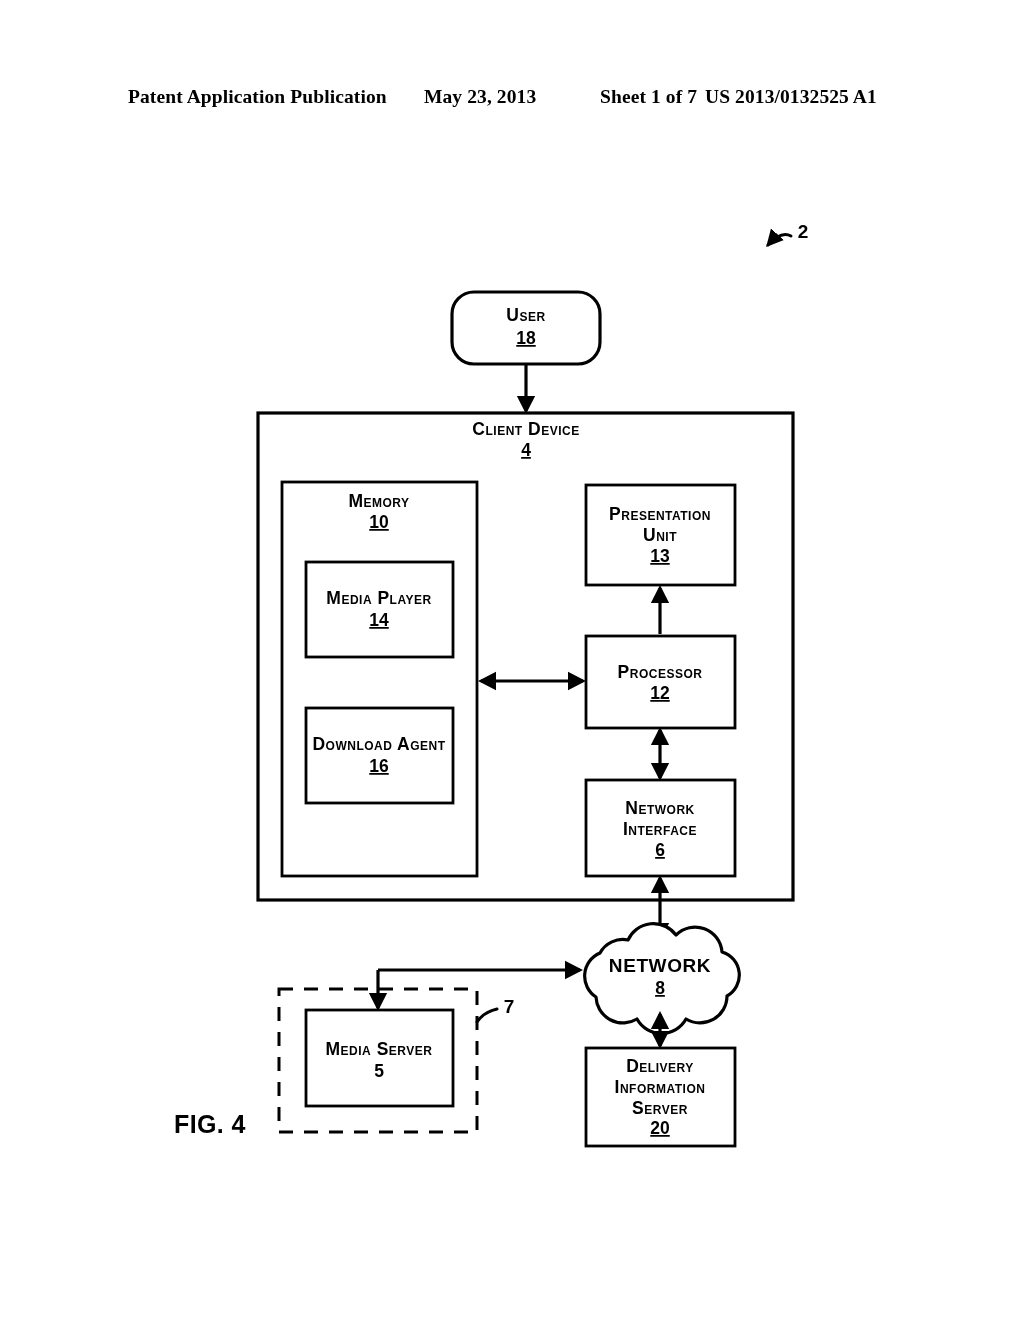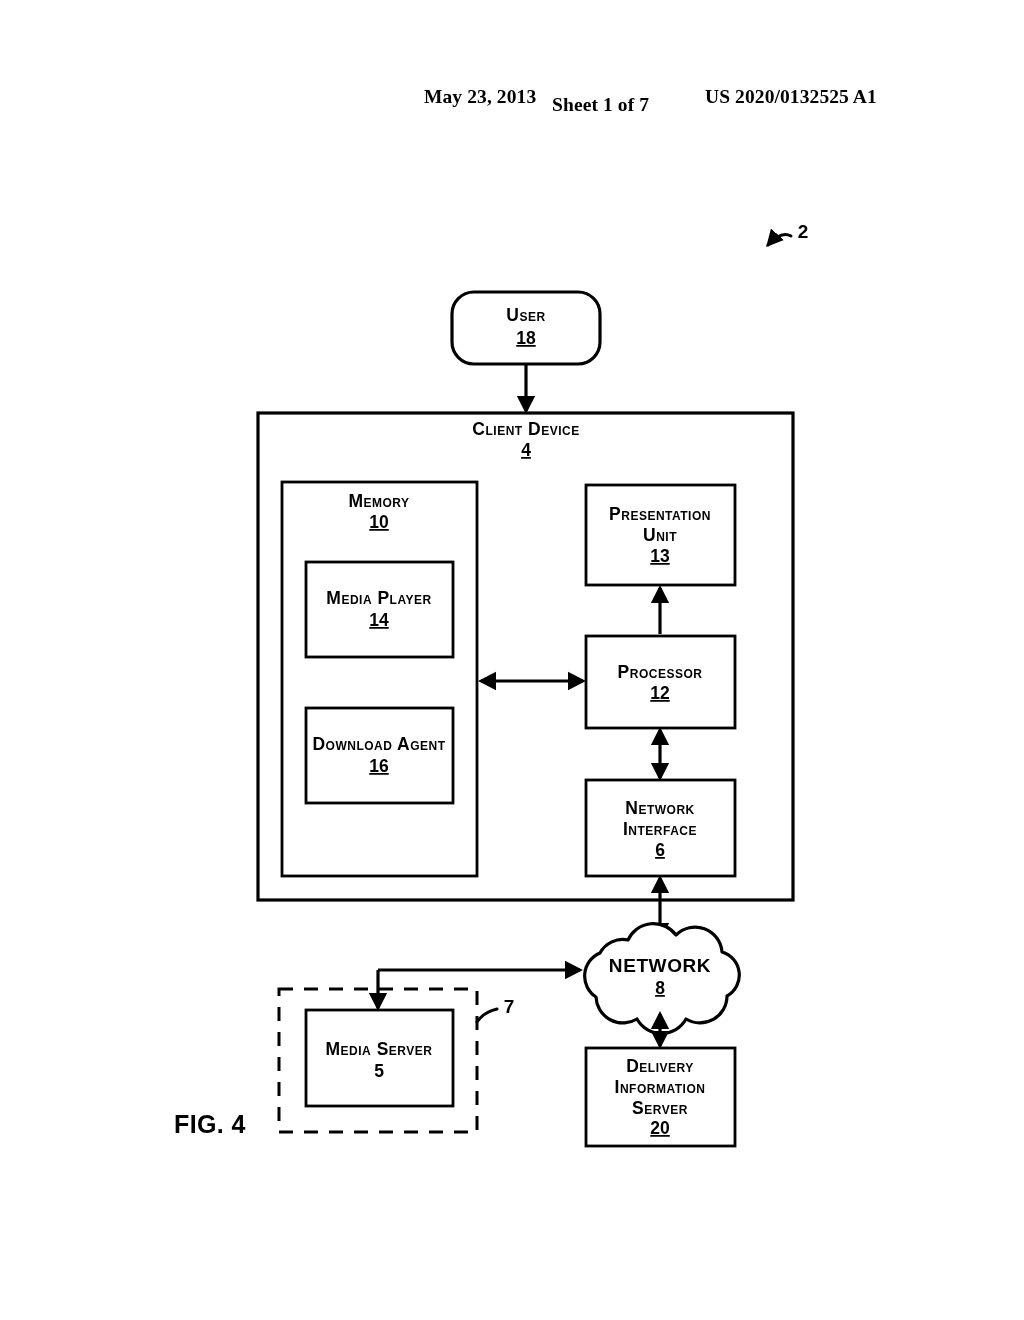--- a/index.html
+++ b/index.html
@@ -27,21 +27,21 @@
     display: flex;
     align-items: baseline;
     font-family: "Liberation Serif", serif;
     font-weight: bold;
     font-size: 19.5px;
     letter-spacing: 0.1px;
     white-space: nowrap;
   }
   .hdr-pub   { position: absolute; left: 128px; }
   .hdr-date  { position: absolute; left: 424px; text-align: right; }
-  .hdr-sheet { position: absolute; left: 552px; margin-top: 8px; }
+  .hdr-sheet { position: absolute; left: 600px; }
   .hdr-num   { position: absolute; left: 705px; }
 
   
   .fig-caption {
     position: absolute;
     left: 174px;
     top: 1110px;
     font-family: "Liberation Sans", sans-serif;
     font-weight: bold;
     font-size: 25px;
@@ -130,23 +130,24 @@
     font-weight: bold;
     font-size: 19px;
     text-anchor: middle;
     fill: #000000;
   }
 </style>
 </head>
 <body>
 
 <div class="page-header">
+  <span class="hdr-pub">Patent Application Publication</span>
   <span class="hdr-date">May 23, 2013</span>
   <span class="hdr-sheet">Sheet 1 of 7</span>
-  <span class="hdr-num">US 2020/0132525 A1</span>
+  <span class="hdr-num">US 2013/0132525 A1</span>
 </div>
 
 <div class="fig-caption">FIG. 4</div>
 
 <svg id="diagram" viewBox="0 0 1024 1320">
   <defs>
     <marker id="arrow" viewBox="0 0 12 12" refX="9.2" refY="6" markerWidth="6.2" markerHeight="6.2" orient="auto-start-reverse">
       <path d="M 0 0.4 L 11 6 L 0 11.6 z" fill="#000000"></path>
     </marker>
   </defs>

